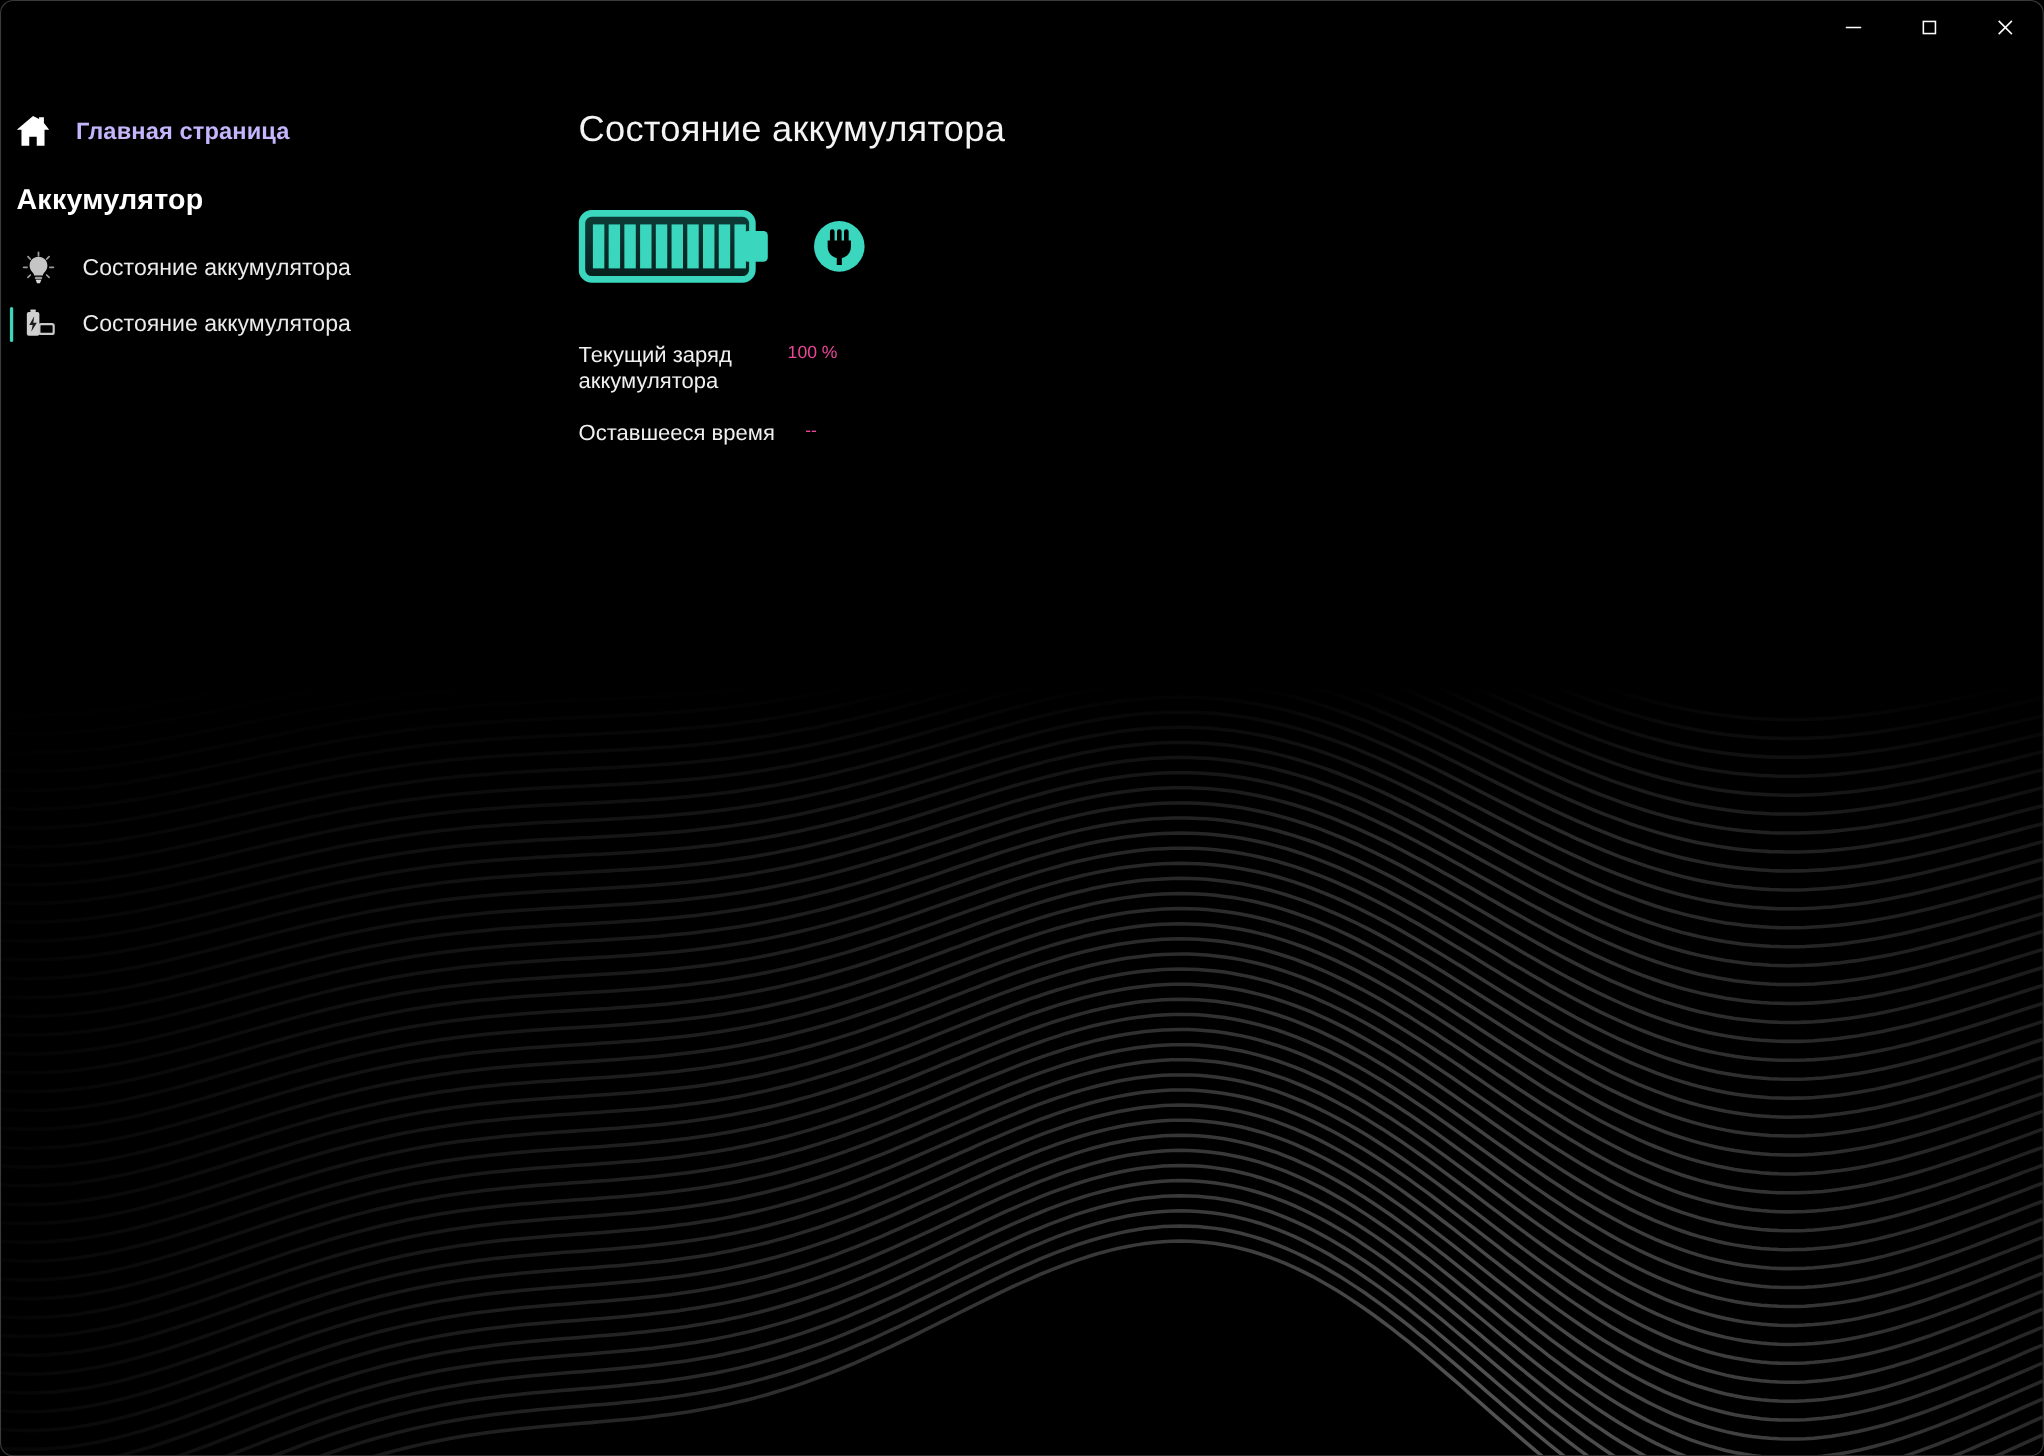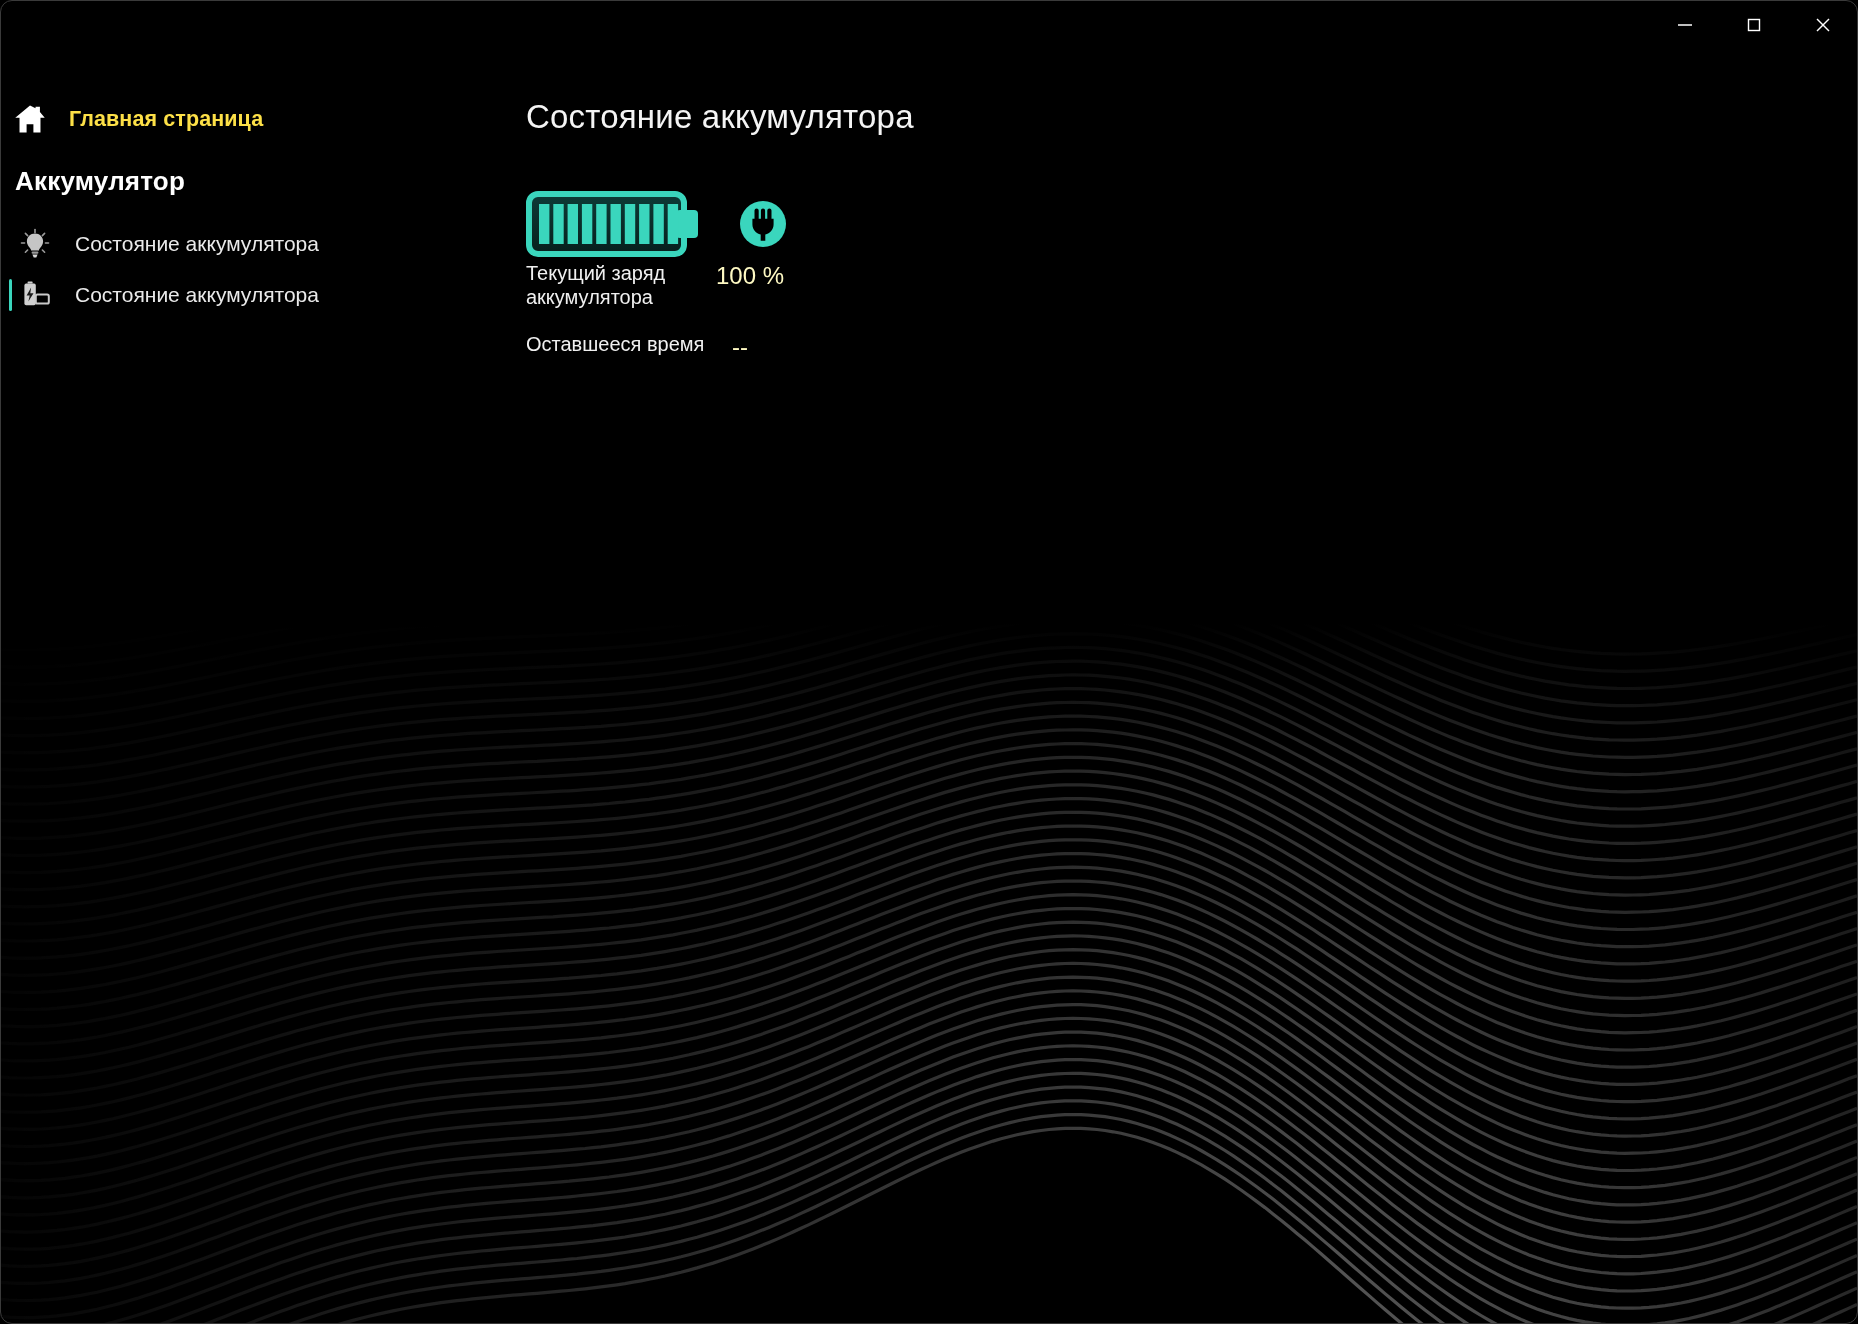--- a/index.html
+++ b/index.html
@@ -73,21 +73,21 @@
   #home-row {
     display: flex;
     align-items: center;
     height: 48px;
     padding-left: 12px;
     margin-top: 47px;
     gap: 22px;
   }
   #home-row .home-ico { width: 34px; height: 34px; display:block; }
   #home-label {
-    color: #fde047;
+    color: #c4b5fd;
     font-size: 21.5px;
     font-weight: bold;
     letter-spacing: .1px;
   }
 
   #section-title {
     color: #ffffff;
     font-size: 26px;
     font-weight: bold;
     padding-left: 14px;
@@ -145,36 +145,37 @@
 
   #battery-graphic-row {
     display: flex;
     align-items: center;
     margin-top: 50px;
     margin-left: 85px;
     gap: 26px;
   }
 
   #status-table {
+    margin-top: 50px;
     margin-left: 85px;
   }
   .status-row {
     display: flex;
     align-items: flex-start;
   }
   .status-row + .status-row { margin-top: 24px; gap: 16px; }
   .status-label {
     width: 190px;
     color: #f0f0f0;
     font-size: 20px;
     line-height: 1.18;
   }
   .status-value {
-    color: #fef9c3;
-    font-size: 24px;
+    color: #ec4899;
+    font-size: 16px;
     line-height: 1.18;
   }
 </style>
 </head>
 <body>
 
 <div id="app-window">
 
   <svg id="wave-backdrop" viewBox="0 0 1858 700" preserveAspectRatio="none" aria-hidden="true">
     <defs>

